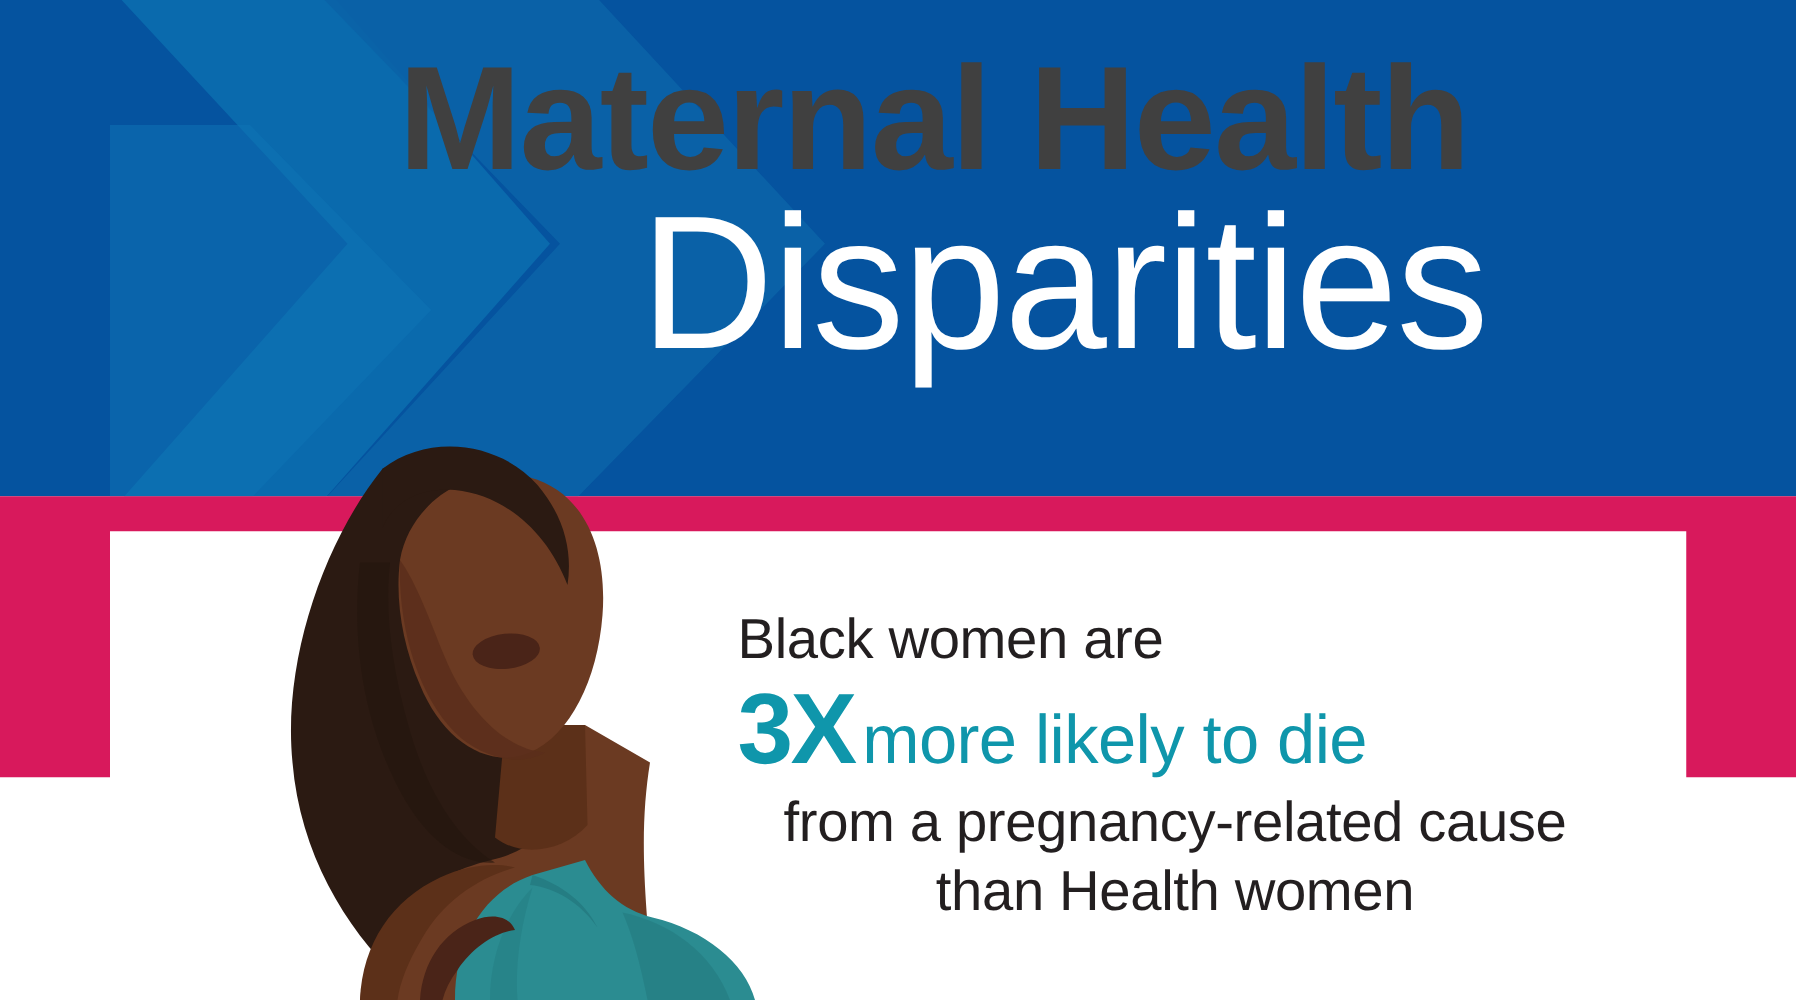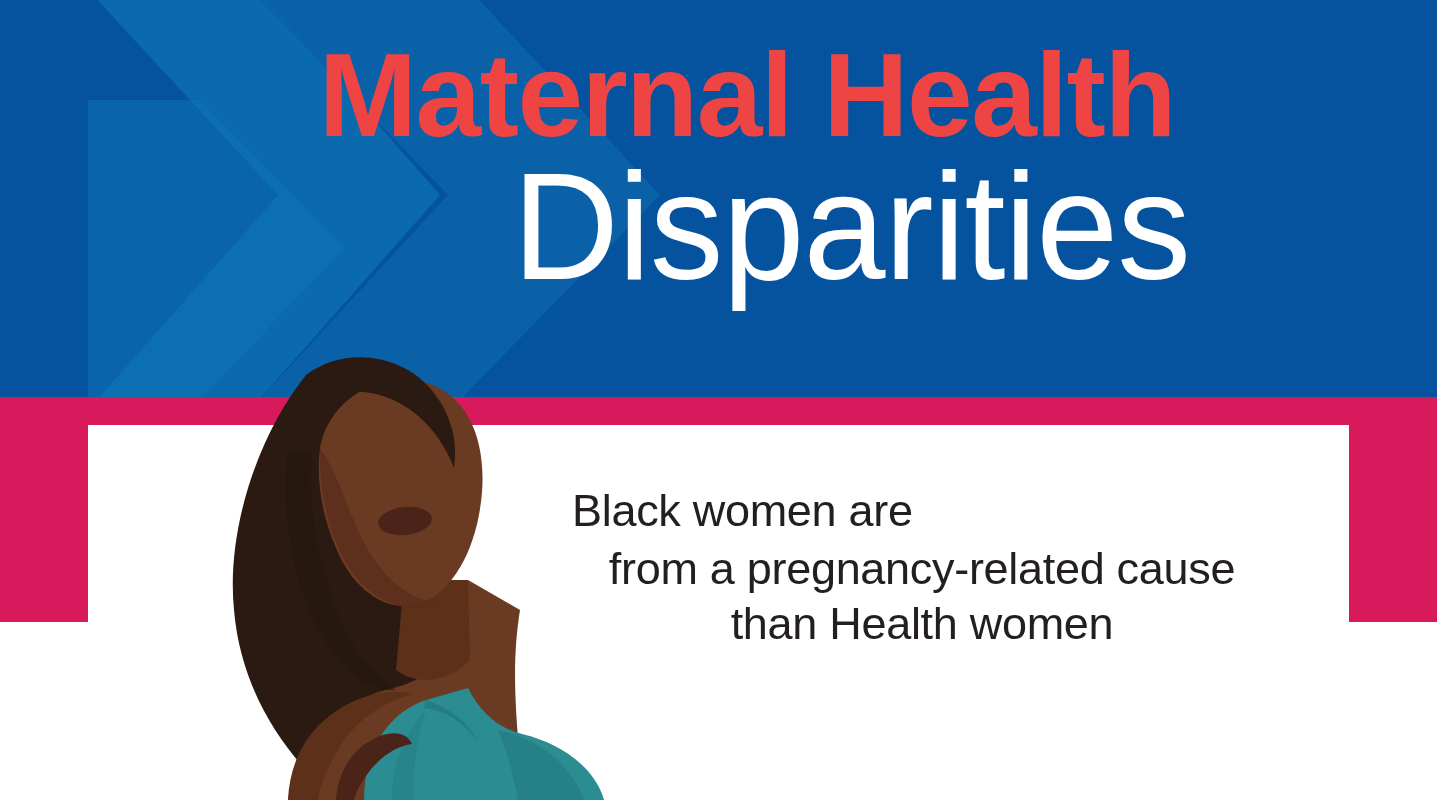--- a/index.html
+++ b/index.html
@@ -20,21 +20,21 @@
   .chev-svg{position:absolute;left:0;top:0;width:1437px;height:397px;display:block;}
 
   
   .title-wrap{
     position:absolute;left:0;top:0;width:1437px;height:397px;
     pointer-events:none;
   }
   .title-line1{
     position:absolute;left:0;top:36px;width:1175px;
     text-align:right;
-    color:#ef4444;
+    color:#404040;
     font-size:118px;
     font-weight:bold;
     letter-spacing:-1.5px;
     line-height:1.0;
     white-space:nowrap;
   }
   .title-line2{
     position:absolute;left:0;top:150px;width:1190px;
     text-align:right;
     color:#ffffff;
@@ -62,21 +62,21 @@
   }
 
   
   .figure{
     position:absolute;left:168px;top:330px;width:440px;height:470px;
   }
   .figure svg{display:block;width:440px;height:470px;}
 
   
   .stat-block{
-    position:absolute;left:572px;top:487px;width:700px;
+    position:absolute;left:590px;top:487px;width:700px;
   }
   .stat-lead{
     color:#231f20;
     font-size:45px;
     font-weight:400;
     line-height:1.05;
     letter-spacing:-0.3px;
     white-space:nowrap;
   }
   .stat-big-row{
@@ -203,20 +203,23 @@
       <path d="M 168 470 C 170 440, 186 416, 212 406
                C 228 400, 240 404, 244 414
                C 228 416, 210 428, 198 446
                C 192 454, 188 462, 186 470 Z" fill="#4A2418"></path>
     </svg>
   </div>
 
   <div class="stat-block">
     <div class="stat-lead">Black women are</div>
 
+    <div class="stat-big-row">
+      <span class="stat-multiplier">3X</span><span class="stat-phrase">more likely to die</span>
+    </div>
 
     <div class="stat-tail">
       <div>from a pregnancy-related cause</div>
       <div>than Health women</div>
     </div>
   </div>
 
 </div>
 
 </body></html>

